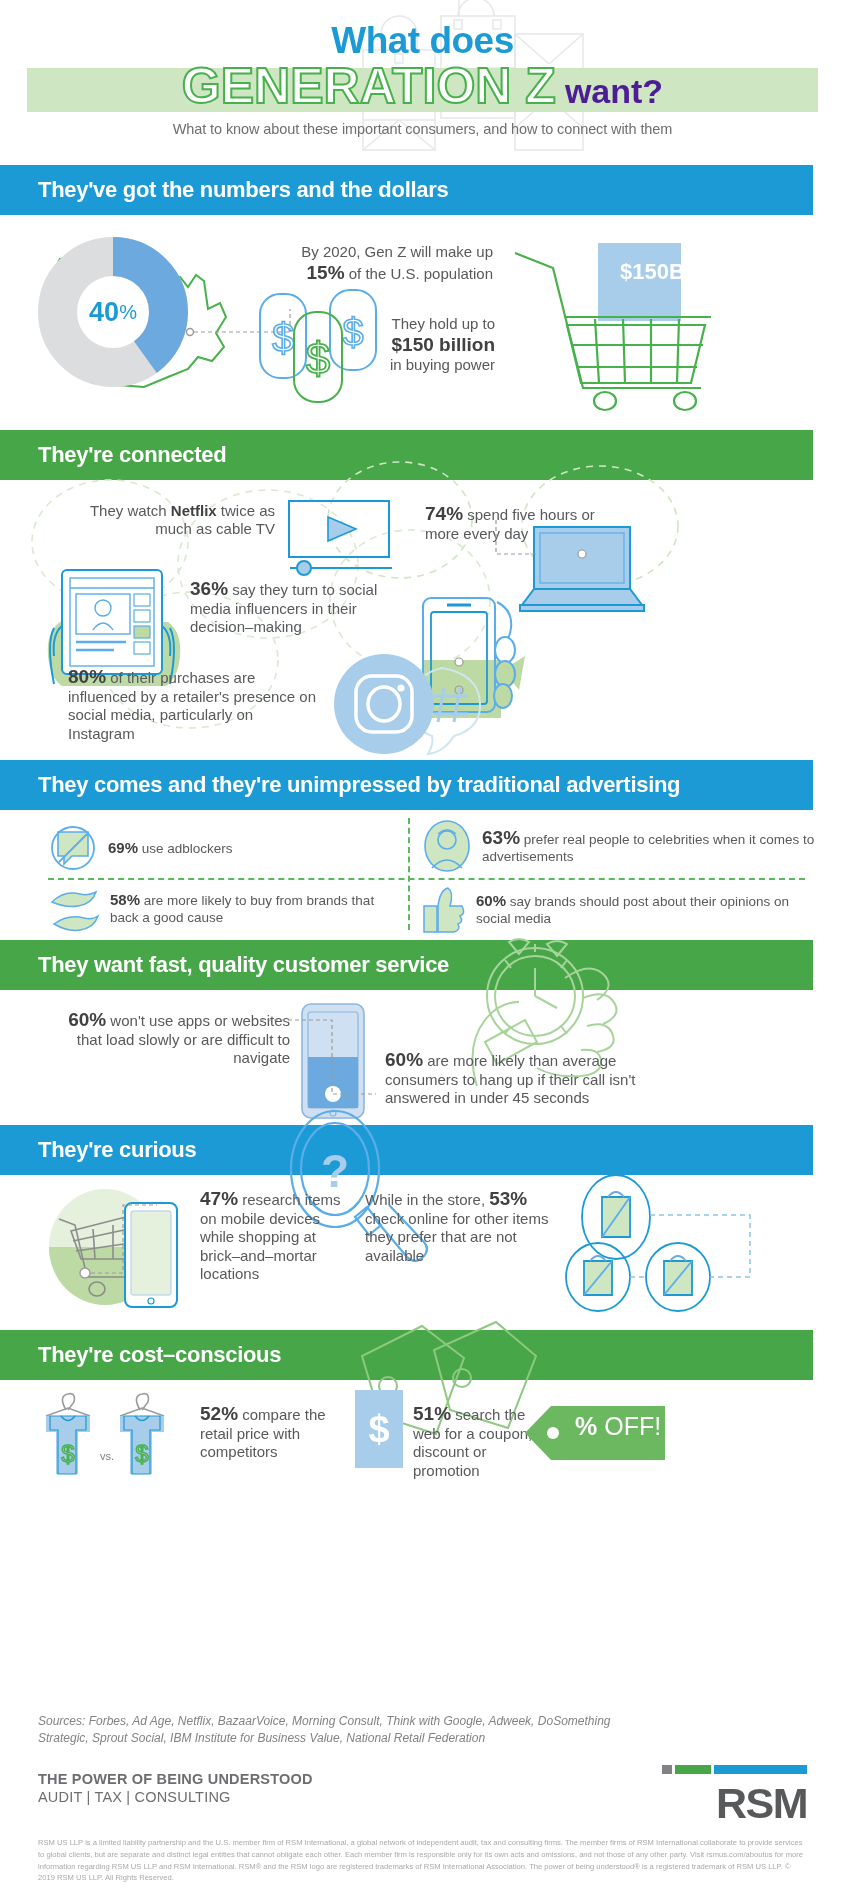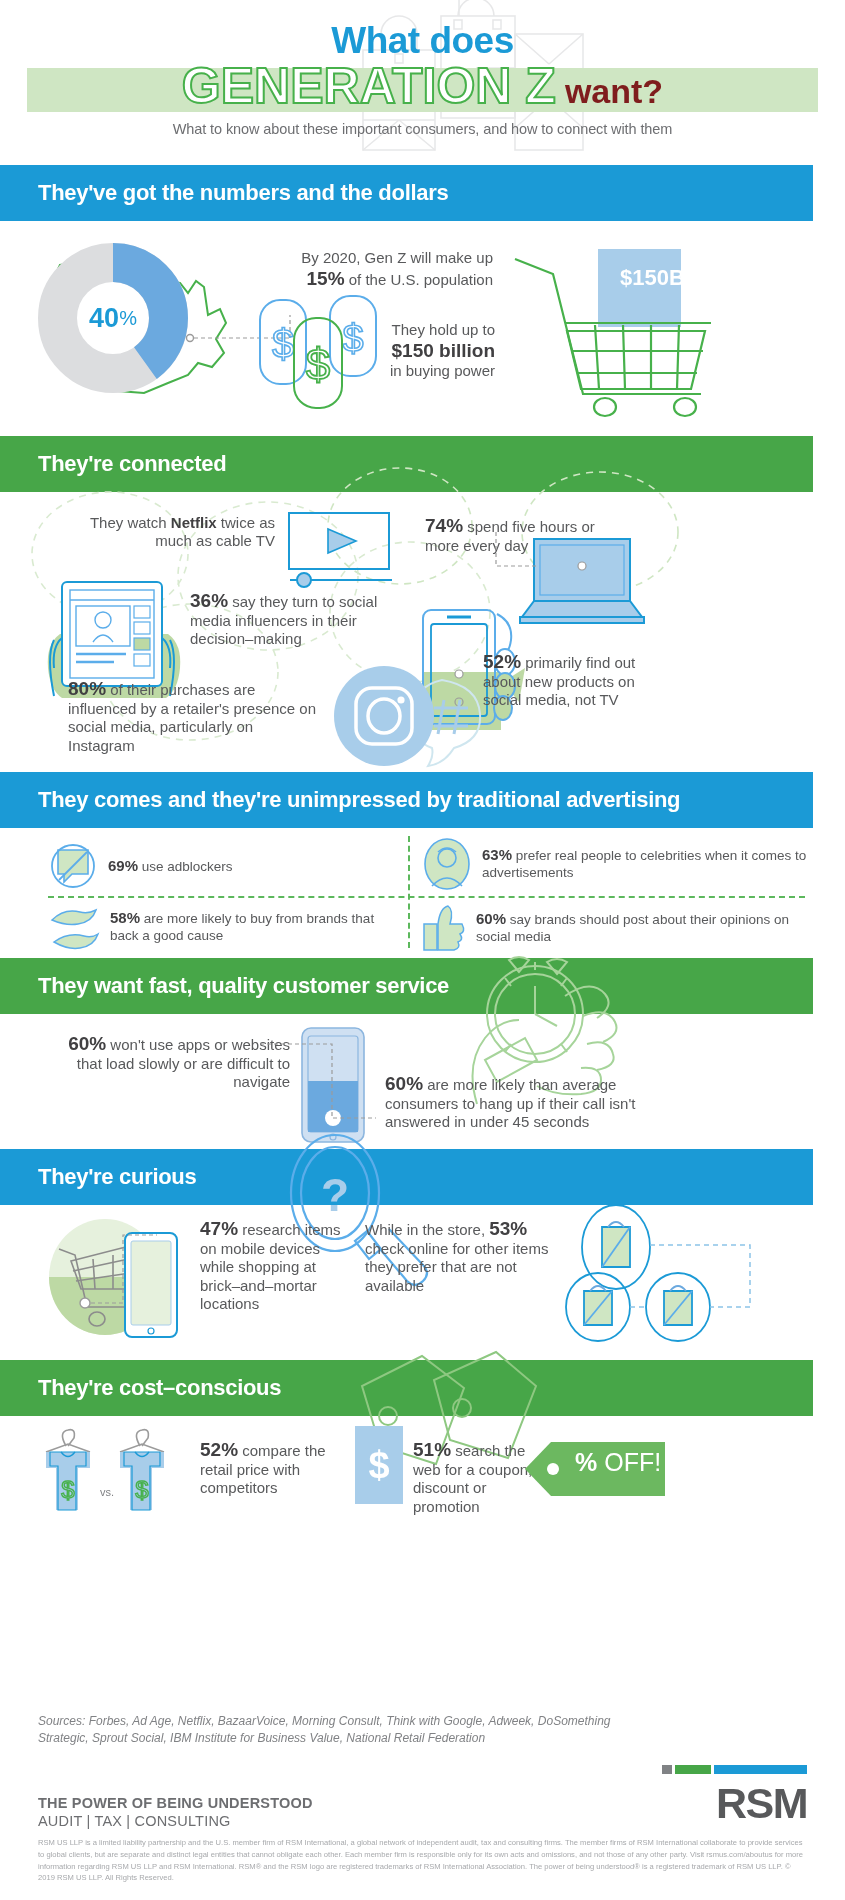--- a/index.html
+++ b/index.html
@@ -29,29 +29,29 @@
   .title-2row {
     position: relative; z-index: 3; margin-top: 2px;
     display: flex; align-items: baseline; justify-content: center; gap: 9px;
   }
   .title-genz {
     font-size: 50px; font-weight: bold; letter-spacing: 0px;
     color: #ffffff;
     -webkit-text-stroke: 2px #47b14b;
     line-height: 1;
   }
-  .title-want { font-size: 34px; font-weight: bold; color: #7f1d1d; line-height: 1; }
+  .title-want { font-size: 34px; font-weight: bold; color: #4c1d95; line-height: 1; }
   .subtitle {
     position: relative; z-index: 3; margin-top: 10px;
     font-size: 14.5px; color: #6d6e71; letter-spacing: -0.1px;
   }
 
   
   .bar {
-    position: relative; height: 56px; display: flex; align-items: center;
+    position: relative; height: 50px; display: flex; align-items: center;
     padding-left: 38px; color: #fff; font-size: 22px; font-weight: bold;
     letter-spacing: -0.3px; margin-right: 32px;
   }
   .bar.blue { background: #1b9ad6; }
   .bar.green { background: #47a648; }
   .bar-deco { position: absolute; pointer-events: none; }
 
   
   .stat { color: #58595b; font-size: 15px; line-height: 1.22; }
   .stat b { color: #414042; font-weight: bold; }
@@ -145,21 +145,21 @@
   .footer { position: absolute; left: 0; top: 1755px; width: 845px; }
   .rsm-bars { position: absolute; right: 38px; top: 10px; display: flex; gap: 3px; }
   .rsm-bars i { display: block; height: 9px; }
   .rsm-bars i.g1 { width: 10px; background: #808285; }
   .rsm-bars i.g2 { width: 36px; background: #47a648; }
   .rsm-bars i.g3 { width: 93px; background: #1b9ad6; }
   .rsm-word {
     position: absolute; right: 38px; top: 24px;
     font-size: 43px; font-weight: bold; color: #58595b; letter-spacing: -1.5px;
   }
-  .tagline { position: absolute; left: 38px; top: 40px; }
+  .tagline { position: absolute; left: 38px; top: 16px; }
   .tagline .t1 { font-size: 14.5px; font-weight: bold; color: #6d6e71; letter-spacing: .2px; }
   .tagline .t2 { font-size: 14.5px; color: #6d6e71; letter-spacing: .2px; margin-top: 2px; }
   .legal {
     position: absolute; left: 38px; top: 82px; width: 770px;
     font-size: 7.6px; line-height: 1.55; color: #a7a9ac;
   }
   svg { display: block; overflow: visible; }
 </style>
 </head>
 <body>
@@ -346,23 +346,20 @@
         <ellipse cx="100" cy="84" rx="10" ry="13" fill="#bdd9a4" stroke="#5badea" stroke-width="2"></ellipse>
         <ellipse cx="98" cy="106" rx="9" ry="12" fill="#bdd9a4" stroke="#5badea" stroke-width="2"></ellipse>
         <circle cx="54" cy="72" r="4" fill="#fff" stroke="#9b9b9b" stroke-width="1.2"></circle>
         <circle cx="54" cy="100" r="4" fill="none" stroke="#9b9b9b" stroke-width="1.2"></circle>
       </svg>
       <svg style="position:absolute;left:-60px;top:60px" width="110" height="70">
         <path d="M4 40 q14 -8 18 -24 q8 14 26 12 q-6 12 -20 16 q10 4 22 -2 q-10 14 -30 14 q-12 0 -16 -16 Z" fill="none" stroke="#cfe6ef" stroke-width="2"></path>
       </svg>
     </div>
 
-    <div class="s2-52 stat">
-      <span class="big">52%</span><span> primarily find out about new products on social media, not TV</span>
-    </div>
 
     <div class="s2-80 stat">
       <span class="big">80%</span><span> of their purchases are influenced by a retailer's presence on social media, particularly on Instagram</span>
     </div>
 
     <div class="s2-insta">
       <svg width="175" height="105" viewBox="0 0 175 105" fill="none">
         <path d="M112 16 q36 6 38 34 q2 26 -26 34 q-10 16 -26 18 q6 -10 4 -18 q-22 -8 -20 -34 q2 -28 30 -34 Z" fill="none" stroke="#cfe6ef" stroke-width="2"></path>
         <ellipse cx="54" cy="52" rx="50" ry="50" fill="#a8cdea"></ellipse>
         <rect x="26" y="24" width="56" height="56" rx="16" fill="none" stroke="#fff" stroke-width="3.5"></rect>
@@ -394,21 +391,21 @@
 
     <div class="cell" style="left:422px;top:10px;width:400px">
       <span>
         <svg width="50" height="52" viewBox="0 0 50 52" fill="none">
           <ellipse cx="25" cy="26" rx="22" ry="25" fill="#cfe6c3" stroke="#5badea" stroke-width="1.6"></ellipse>
           <circle cx="25" cy="20" r="9" fill="none" stroke="#5badea" stroke-width="1.6"></circle>
           <path d="M10 48 q15 -16 30 0" fill="none" stroke="#5badea" stroke-width="1.6"></path>
           <path d="M16 14 q9 -8 18 0" fill="none" stroke="#5badea" stroke-width="1.6"></path>
         </svg>
       </span>
-      <span class="ctxt"><b class="big" style="font-size:15px">63%</b><span> prefer real people to celebrities when it comes to advertisements</span></span>
+      <span class="ctxt"><b class="big" style="font-size:19px">63%</b><span> prefer real people to celebrities when it comes to advertisements</span></span>
     </div>
 
     <div class="cell" style="left:48px;top:76px;width:350px">
       <span>
         <svg width="52" height="46" viewBox="0 0 52 46" fill="none">
           <path d="M4 16 q12 -12 28 -8 q8 2 16 -2 q-4 12 -18 14 q-12 2 -26 -4 Z" fill="#cfe6c3" stroke="#5badea" stroke-width="1.5"></path>
           <path d="M6 38 q14 -10 30 -6 q8 2 14 -2 q-4 12 -18 14 q-12 2 -26 -6 Z" fill="#cfe6c3" stroke="#5badea" stroke-width="1.5"></path>
         </svg>
       </span>
       <span class="ctxt"><b class="big" style="font-size:15px">58%</b><span> are more likely to buy from brands that back a good cause</span></span>

